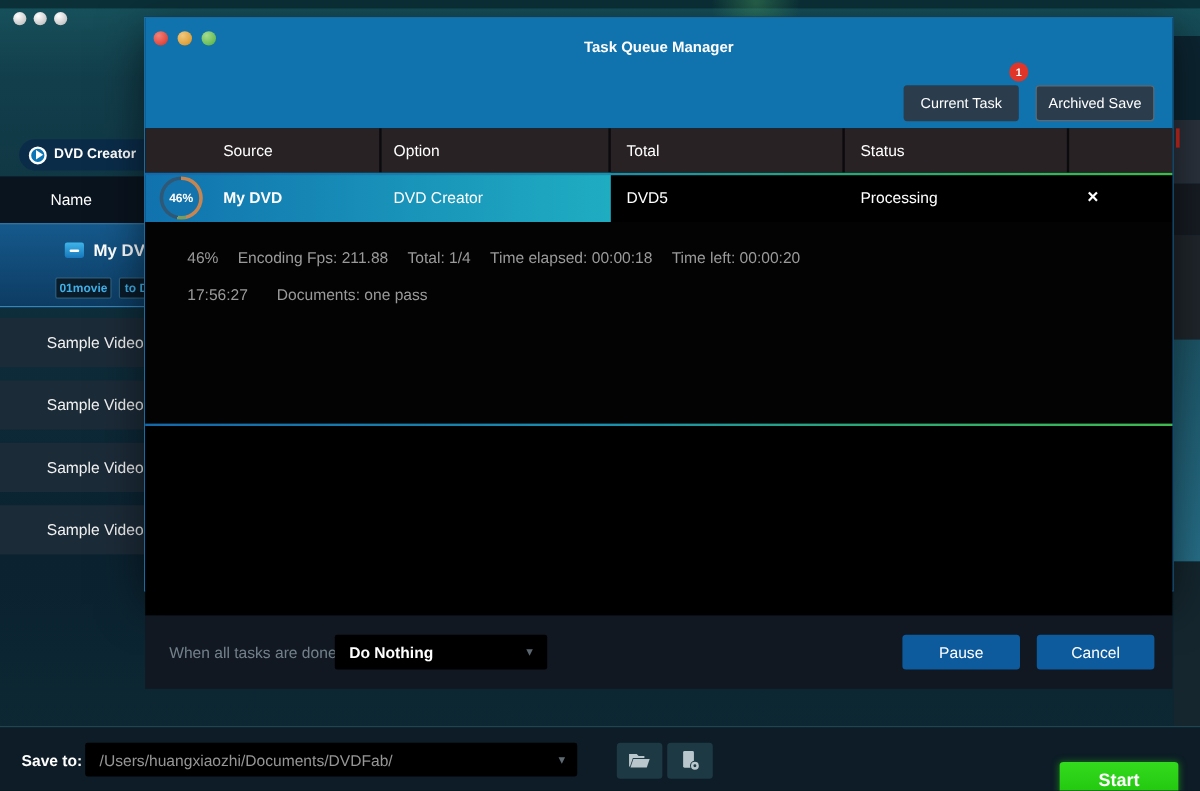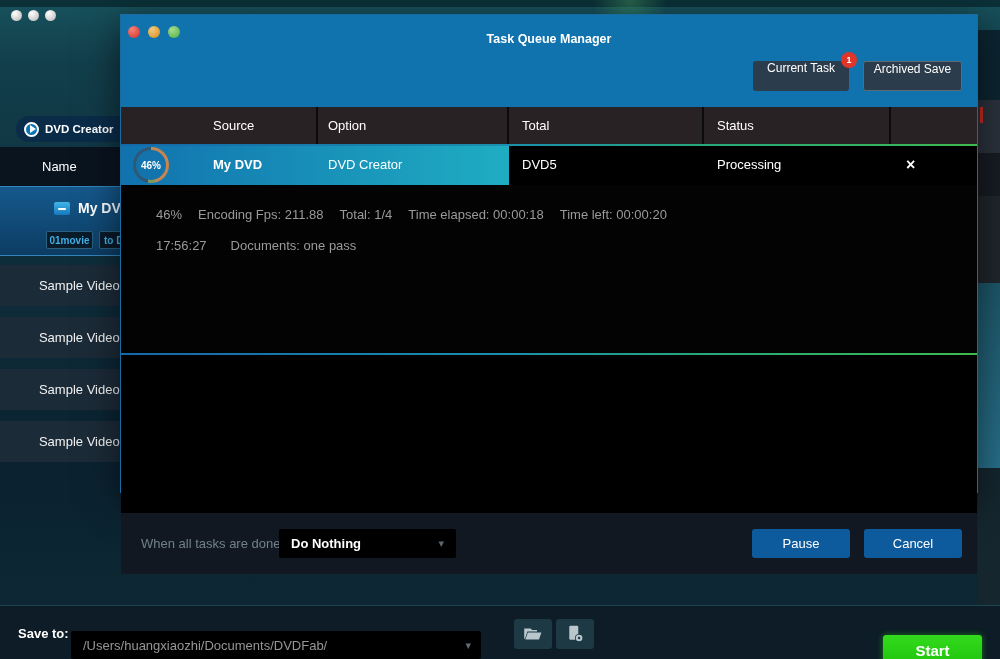--- a/index.html
+++ b/index.html
@@ -35,46 +35,46 @@
   .b2{left:99px;width:40px;justify-content:flex-start;padding-left:4px;}
   .srow{position:absolute;left:0;width:125px;height:41px;background:#1c2b38;color:#f2f2f2;font-size:13px;
     display:flex;align-items:center;justify-content:flex-end;padding-right:1px;white-space:nowrap;overflow:hidden;}
   
   .rs{position:absolute;left:978px;width:22px;}
   .redtick{position:absolute;left:980px;top:107px;width:3px;height:16px;background:#cc2a1f;}
   
   .bottom-bar{position:absolute;left:0;top:605px;width:1000px;height:54px;background:#0d1c26;border-top:1px solid #1f4552;}
   .save-lbl{position:absolute;left:18px;top:0;height:54px;display:flex;align-items:center;color:#fff;font-size:13px;font-weight:bold;}
   .path-box{position:absolute;left:71px;top:13px;width:410px;height:28px;background:#000;border-radius:2px;
-    display:flex;align-items:center;color:#969696;font-size:13px;padding-left:12px;margin-top:12px;}
+    display:flex;align-items:center;color:#969696;font-size:13px;padding-left:12px;}
   .path-box .arr{position:absolute;right:10px;color:#5f6b73;font-size:11px;}
   .icon-btn{position:absolute;top:13px;width:38px;height:30px;background:#1d3944;border-radius:3px;
     display:flex;align-items:center;justify-content:center;}
   .start-btn{position:absolute;left:883px;top:13px;width:99px;height:30px;border-radius:3px;
     background:linear-gradient(#33da1d,#1fc50c);display:flex;align-items:center;justify-content:center;
     color:#fff;font-size:15px;font-weight:bold;box-shadow:0 0 6px rgba(40,210,20,.5);margin-top:16px;}
   
   .dialog{position:absolute;left:120px;top:14px;width:858px;height:479px;border:1px solid #1b6ba3;
     background:#000;box-shadow:0 10px 35px rgba(0,0,0,.55);}
   .dlg-header{position:absolute;left:0;top:0;width:856px;height:92px;background:#1173ae;}
   .tl{position:absolute;top:11px;width:12px;height:12px;border-radius:50%;}
   .tl.r{left:7px;background:radial-gradient(circle at 35% 30%,#f3827a,#e04b41 65%,#b43429);}
   .tl.y{left:27px;background:radial-gradient(circle at 35% 30%,#f2c87e,#e0a33e 65%,#b57f24);}
   .tl.g{left:47px;background:radial-gradient(circle at 35% 30%,#a6dd8f,#6cbf5a 65%,#4a9c3c);}
   .dlg-title{position:absolute;left:0;top:17px;width:856px;text-align:center;color:#fff;font-size:12.5px;font-weight:bold;}
-  .tab-btn{position:absolute;top:46px;height:30px;border-radius:3px;background:#2b3c4c;color:#fff;font-size:12px;
-    display:flex;justify-content:center;}
+  .tab-btn{position:absolute;top:56px;height:30px;border-radius:3px;background:#2b3c4c;color:#fff;font-size:12px;
+    display:flex;align-items:center;justify-content:center;}
   .tab-cur{left:632px;width:96px;}
   .tab-arc{left:742px;width:99px;border:1px solid #5d6a75;}
   .num-badge{position:absolute;left:720px;top:37px;width:16px;height:16px;border-radius:50%;background:#e03528;
     color:#fff;font-size:9px;font-weight:bold;display:flex;align-items:center;justify-content:center;z-index:3;}
   .tbl-header{position:absolute;left:0;top:92px;width:856px;height:37px;background:#292225;display:flex;}
   .hc{height:37px;display:flex;align-items:center;color:#fff;font-size:13px;border-right:2px solid #0b0b0e;}
   .hc:last-child{border-right:none;}
-  .c1{width:197px;padding-left:92px;} .c2{width:191px;padding-left:10px;} .c3{width:195px;padding-left:13px;}
+  .c1{width:197px;padding-left:65px;} .c2{width:191px;padding-left:10px;} .c3{width:195px;padding-left:13px;}
   .c4{width:187px;padding-left:13px;} .c5{width:86px;padding-left:15px;}
   .sep{position:absolute;left:0;width:856px;height:2px;
     background:linear-gradient(90deg,#1468aa 0%,#1a8fae 45%,#2aa877 70%,#3eba4f 100%);}
   .sep-row{top:129px;} .sep-mid{top:338px;}
   .task-row{position:absolute;left:0;top:129px;width:856px;height:41px;background:#000;display:flex;}
   .row-grad{position:absolute;left:0;top:0;width:388px;height:41px;background:linear-gradient(90deg,#1172ae,#1fadc2);}
   .rc{position:relative;height:41px;display:flex;align-items:center;color:#fff;font-size:13px;}
   .rc.src{font-weight:bold;}
   .prog{position:absolute;left:12px;top:3px;width:36px;height:36px;border-radius:50%;
     background:conic-gradient(#c8854f 0% 46%,#7d9a5f 46% 53%,#2e5876 53% 100%);}

